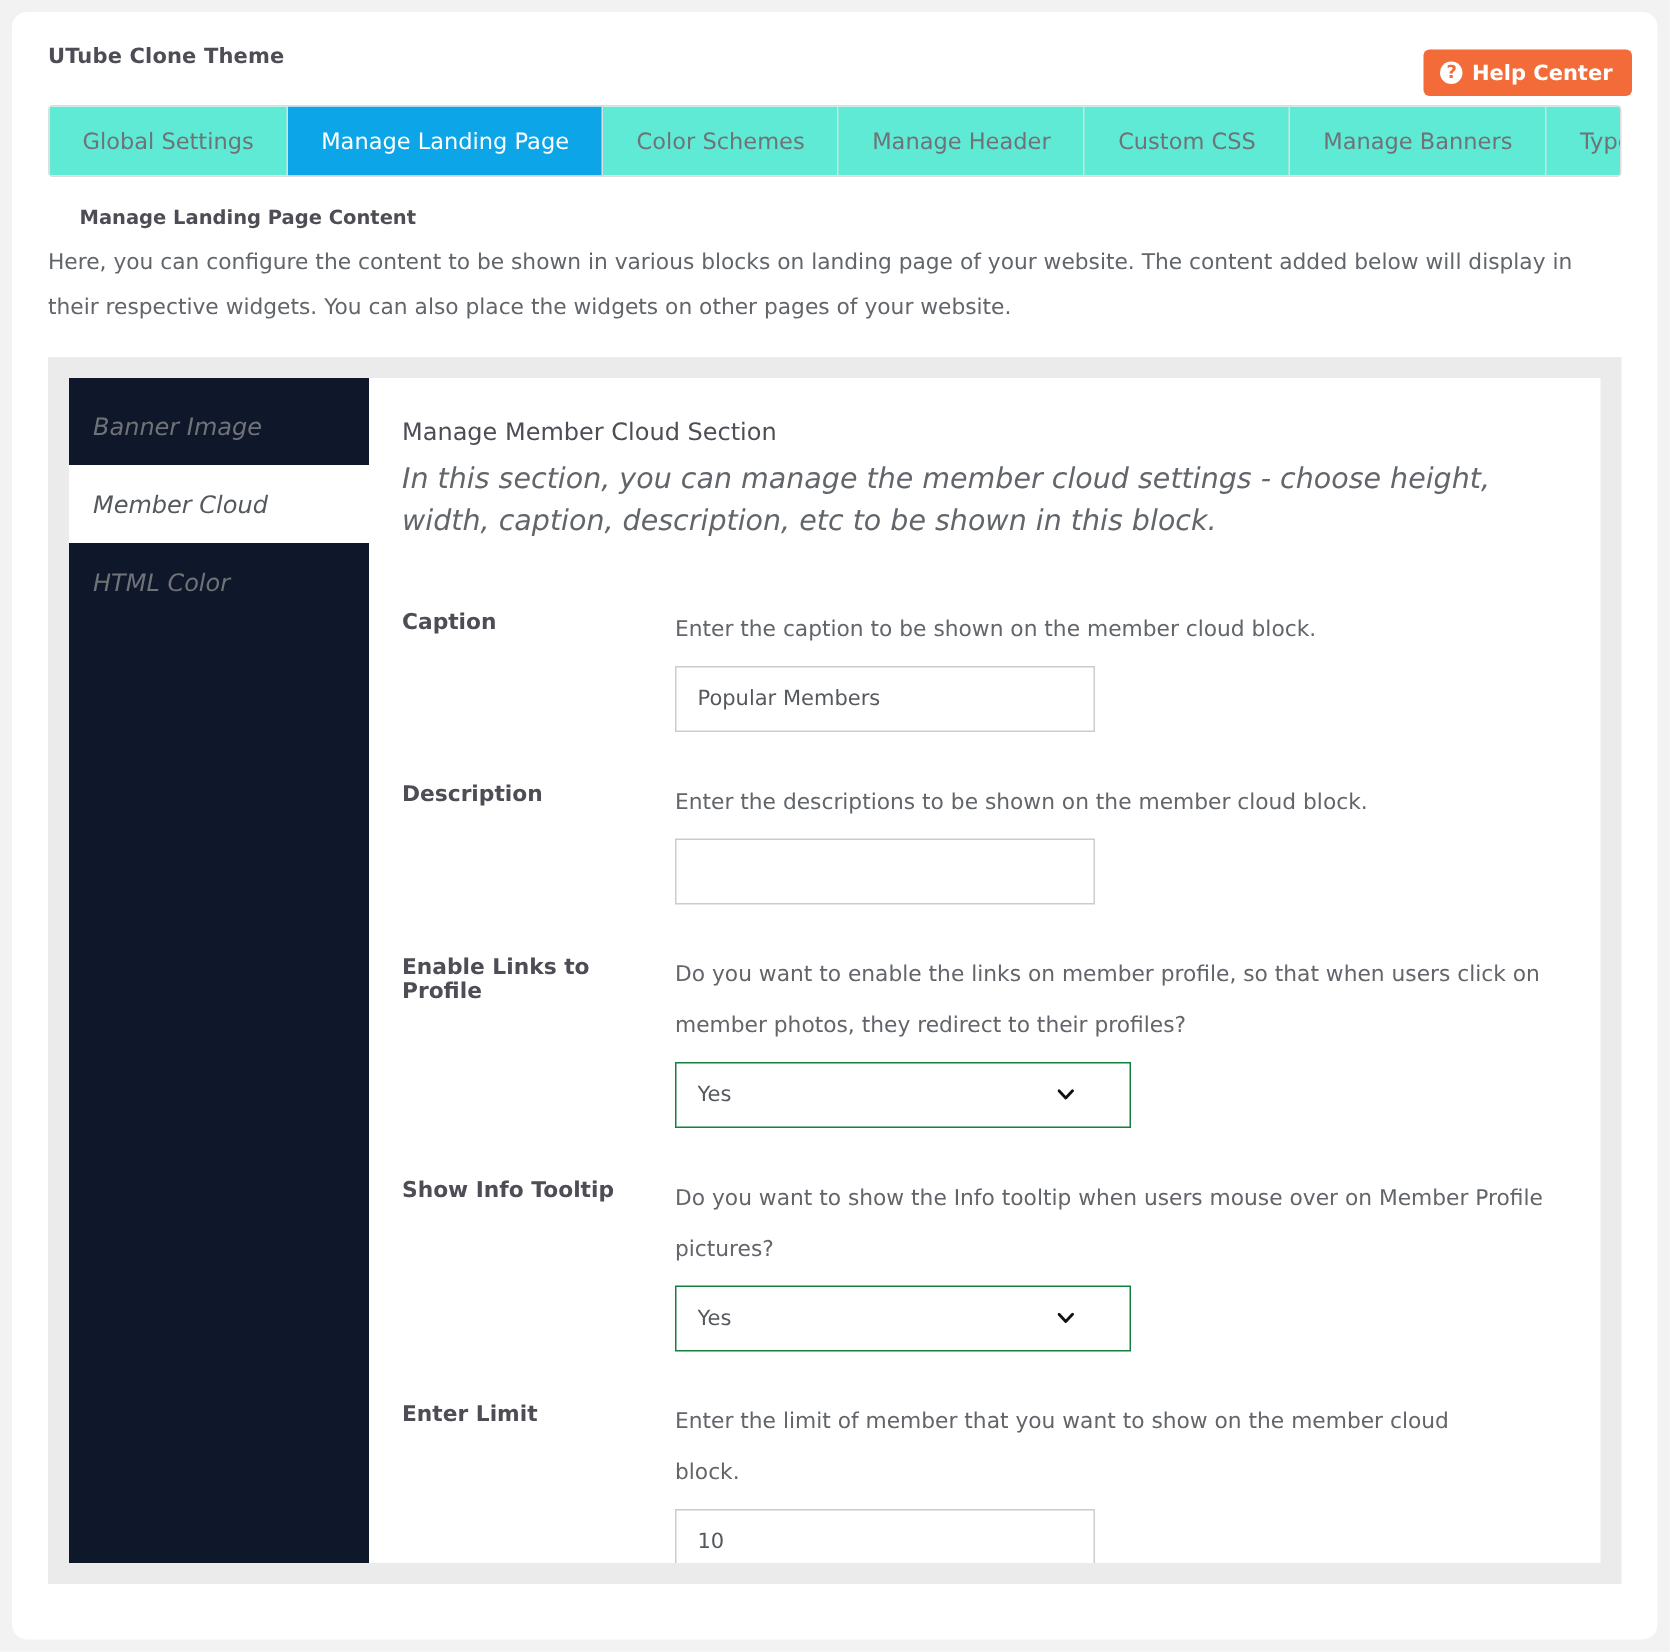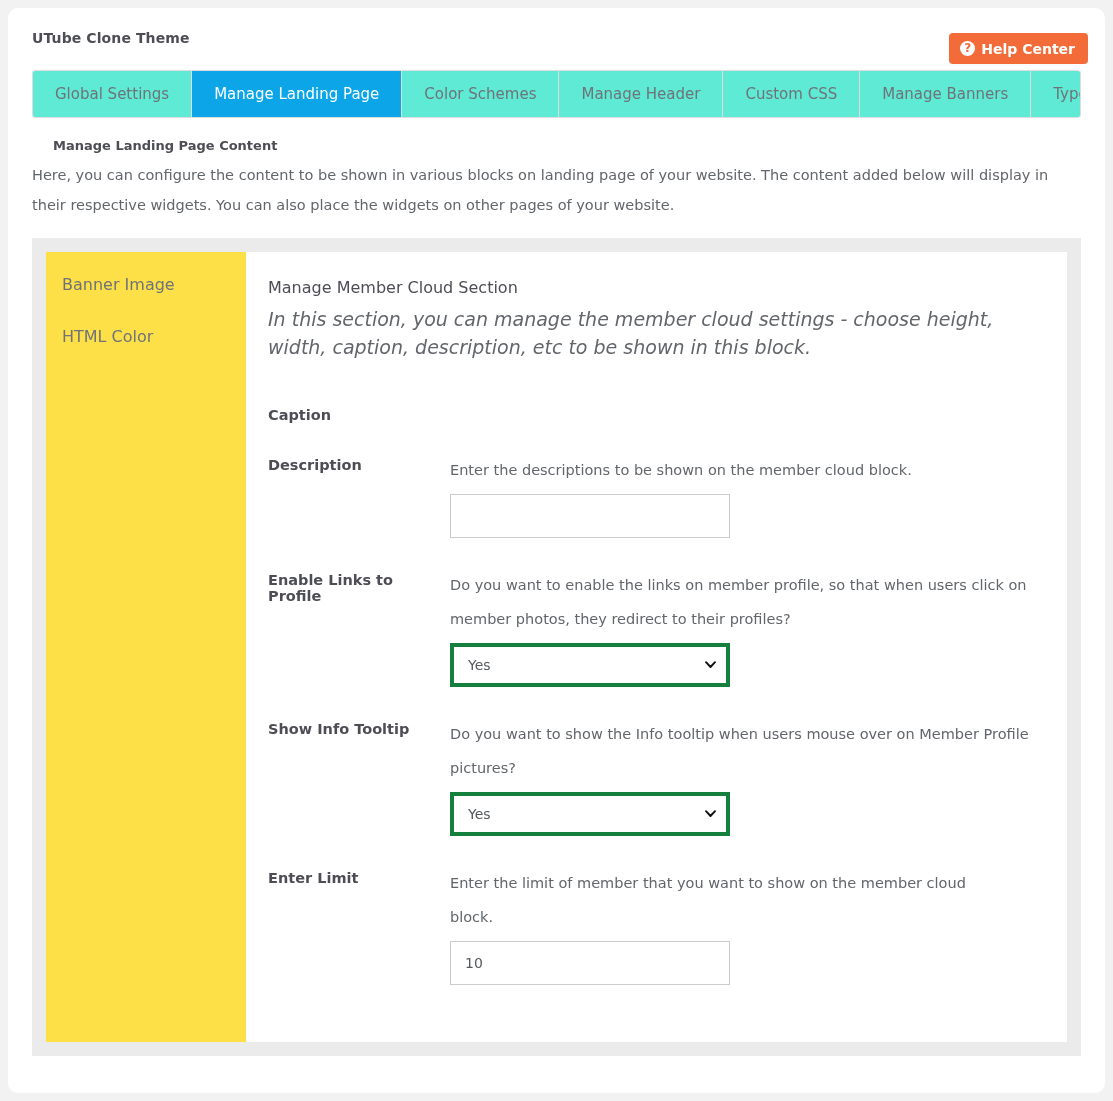--- a/index.html
+++ b/index.html
@@ -115,22 +115,23 @@
   .panel-wrap {
     margin: 18px 24px 0 24px;
     background: #ebebeb;
     padding: 14px;
     display: flex;
     height: 818px;
   }
   .side-nav {
     width: 200px;
     flex: none;
-    background: #fde047;
+    background: #0f172a;
     padding-top: 6px;
+    font-style: italic;
   }
   .side-item {
     height: 52px;
     display: flex;
     align-items: center;
     padding-left: 16px;
     font-size: 16px;
     color: #6f7378;
     cursor: pointer;
   }
@@ -198,23 +199,23 @@
   }
   .text-input::placeholder { color: #9a9da1; }
 
   .select-wrap {
     position: relative;
     width: 280px;
     height: 44px;
     margin-top: 7px;
   }
   .select-input {
-    width: 280px;
+    width: 304px;
     height: 44px;
-    border: 4px solid #15803d;
+    border: 1px solid #15803d;
     background: #ffffff;
     padding: 0 18px 0 14px;
     font-family: "DejaVu Sans", "Liberation Sans", sans-serif;
     font-size: 14px;
     color: #55585d;
     appearance: none;
     -webkit-appearance: none;
     border-radius: 0;
     cursor: pointer;
   }
@@ -256,31 +257,36 @@
 
   <div class="intro">
     <div class="intro-title">Manage Landing Page Content</div>
     <div class="intro-text">Here, you can configure the content to be shown in various blocks on landing page of your website. The content added below will display in their respective widgets. You can also place the widgets on other pages of your website.</div>
   </div>
 
   <div class="panel-wrap">
 
     <div class="side-nav">
       <div class="side-item">Banner Image</div>
+      <div class="side-item active">Member Cloud</div>
       <div class="side-item">HTML Color</div>
     </div>
 
     <div class="content-pane">
       <div class="sec-title">Manage Member Cloud Section</div>
       <div class="sec-desc">In this section, you can manage the member cloud settings - choose height, width, caption, description, etc to be shown in this block.</div>
 
       <div class="form">
 
         <div class="field-row">
           <div class="field-label">Caption</div>
+          <div class="field-body">
+            <div class="field-help">Enter the caption to be shown on the member cloud block.</div>
+            <input class="text-input" type="text" value="Popular Members" style="">
+          </div>
         </div>
 
         <div class="field-row">
           <div class="field-label">Description</div>
           <div class="field-body">
             <div class="field-help">Enter the descriptions to be shown on the member cloud block.</div>
             <input class="text-input" type="text" value="" style="">
           </div>
         </div>
 

